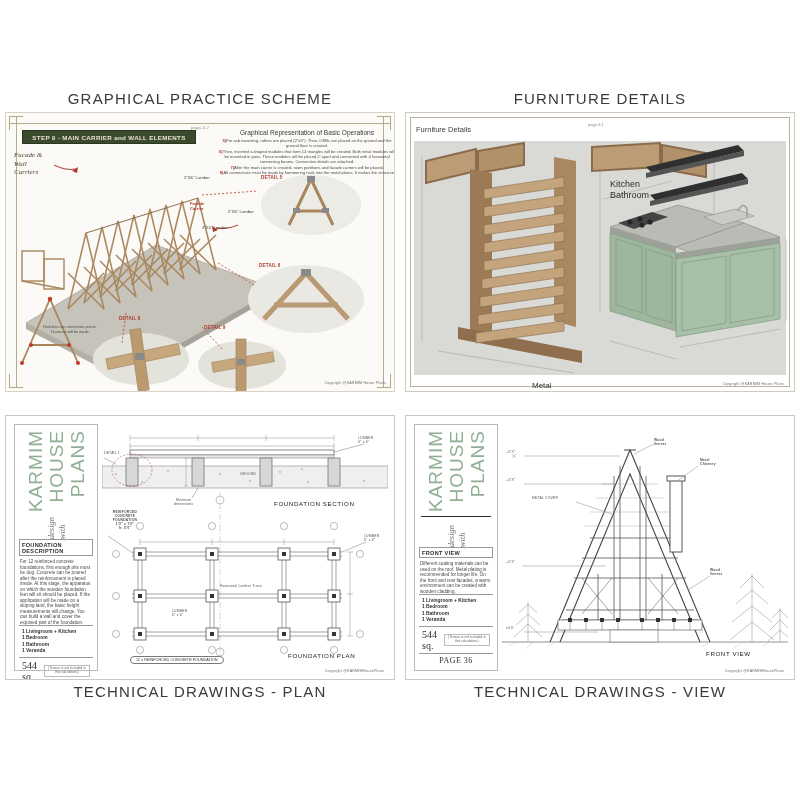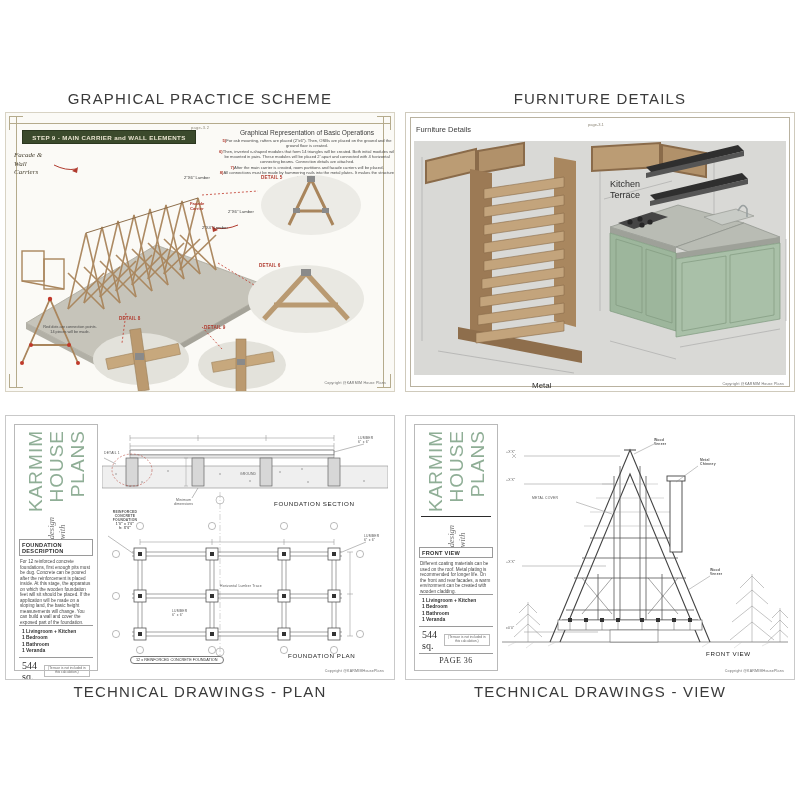--- a/index.html
+++ b/index.html
@@ -391,21 +391,21 @@
         </g>
 
         <g stroke="#9a9a9a" stroke-width="0.5" fill="none">
           <path d="M196,200 L262,218"></path>
             <path d="M266,206 L366,188"></path>
           <path d="M372,98 L372,180"></path>
             <path d="M190,58 L258,40"></path>
         </g>
       </svg>
       <div class="kitchen-lbl" style="white-space:pre-line;">Kitchen
-Terrace</div>
+Bathroom</div>
       <div class="stairs-lbl">Metal</div>
     </div>
 
     <div class="copyright" style="right:10px;bottom:5px;">Copyright @KARMIM House Plans</div>
   </div>
 
   <div class="panel" id="panel3">
     <div class="side-col">
       <div class="brand">
         <span>KARMIM</span>

